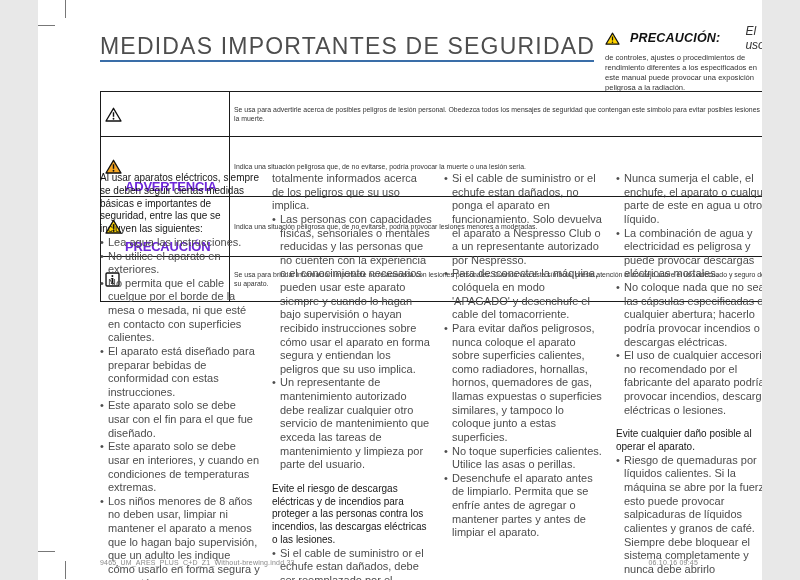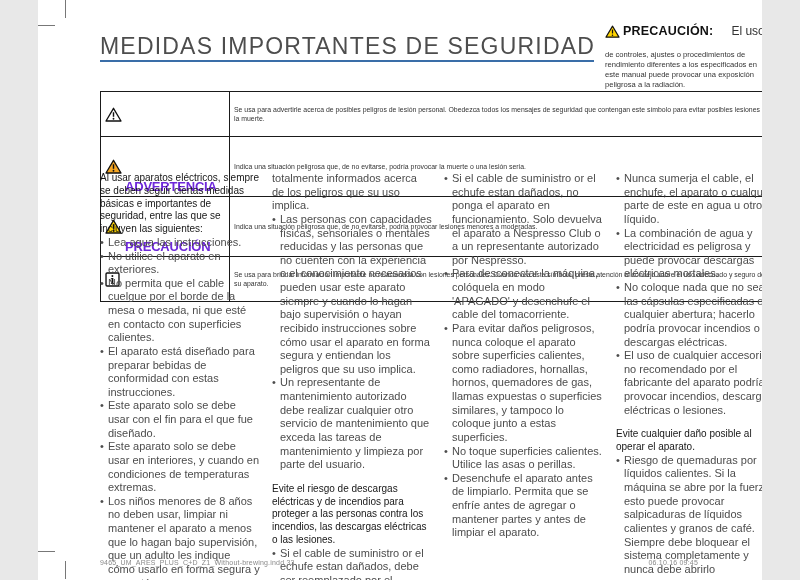--- a/index.html
+++ b/index.html
@@ -15,25 +15,25 @@
 
   
   .doc-title{
     position:absolute;left:62px;top:33px;margin:0;
     font-size:23px;font-weight:300;letter-spacing:1.2px;
     color:#4d4d4d;white-space:nowrap;
   }
   .title-rule{position:absolute;left:62px;top:60px;width:494px;height:2px;}
 
   .caution-box{position:absolute;left:567px;top:24px;width:164px;}
-  .caution-head{display:flex;align-items:center;gap:3px;}
+  .caution-head{display:flex;align-items:center;gap:10px;font-style:italic;}
   .caution-head .tri{flex:0 0 auto;}
   .caution-label{font-size:12.5px;font-weight:bold;color:#111;letter-spacing:.2px;}
   .caution-lead{font-size:12px;color:#333;margin-left:15px;}
-  .caution-text{font-size:7.6px;line-height:1.3;color:#333;margin-top:12px;}
+  .caution-text{font-size:7.6px;line-height:1.3;color:#333;margin-top:1px;}
 
   .es-badge{
     position:absolute;left:724px;top:47px;width:19px;height:19px;border-radius:50%;
     background:#a16207;color:#fff;font-size:7.5px;font-weight:bold;
     display:flex;align-items:center;justify-content:center;letter-spacing:.3px;
   }
 
   
   .sym-table{
     position:absolute;left:62px;top:91px;width:675px;

